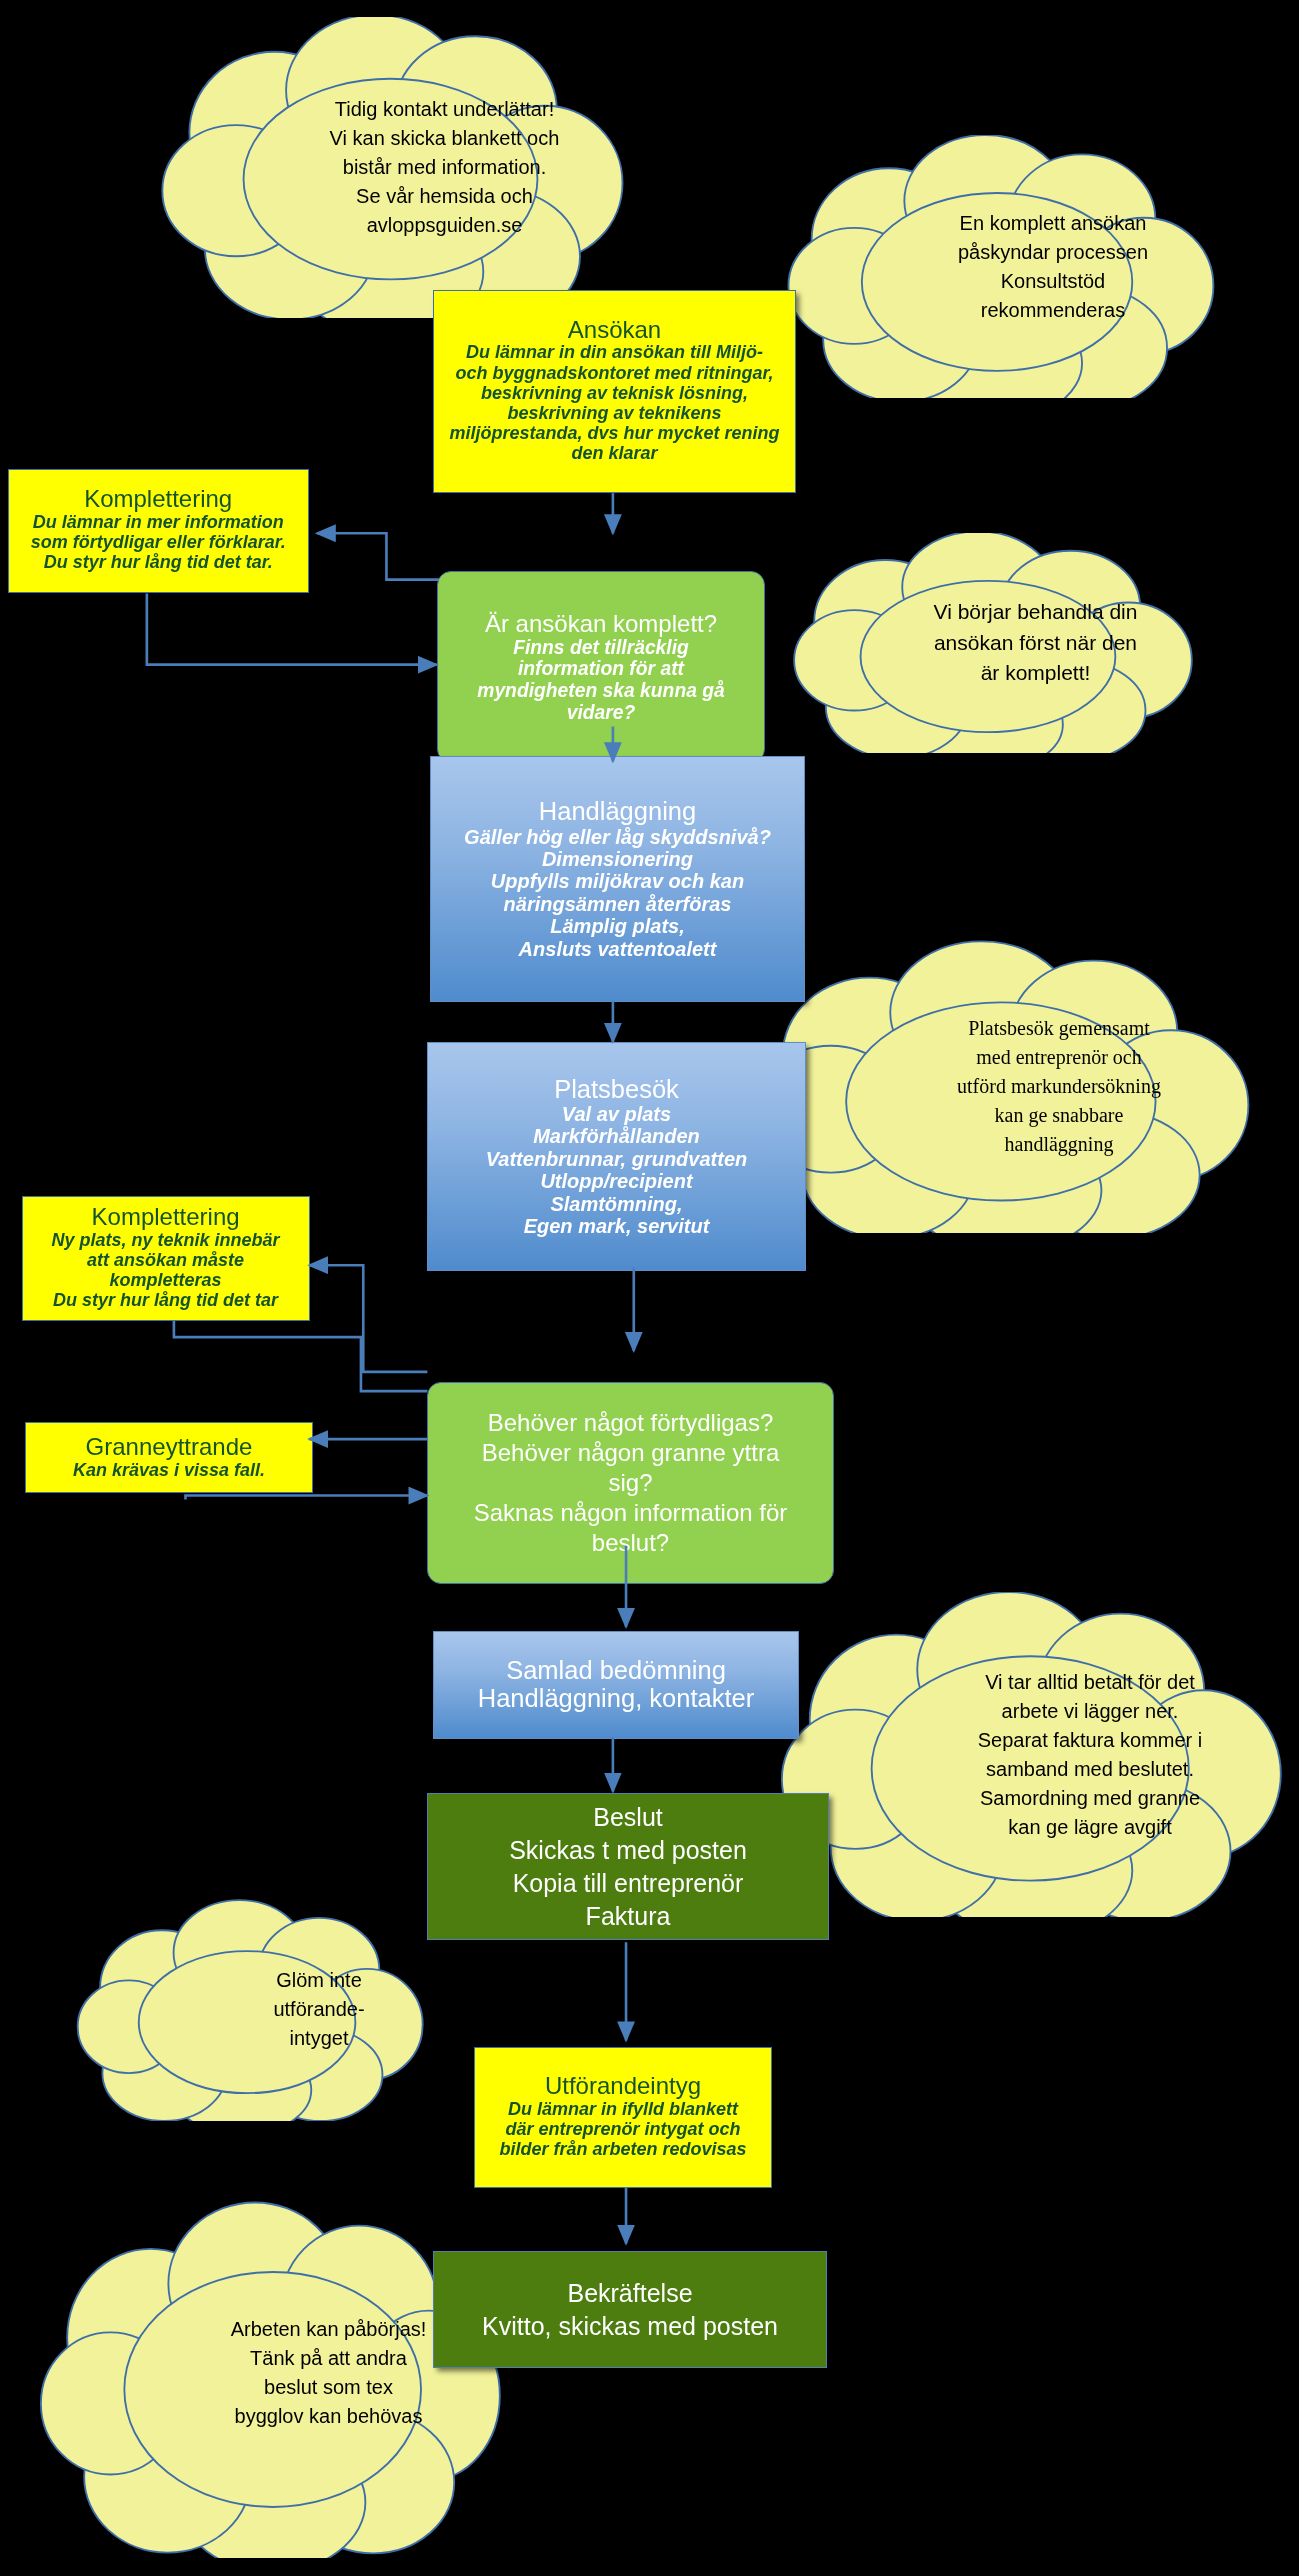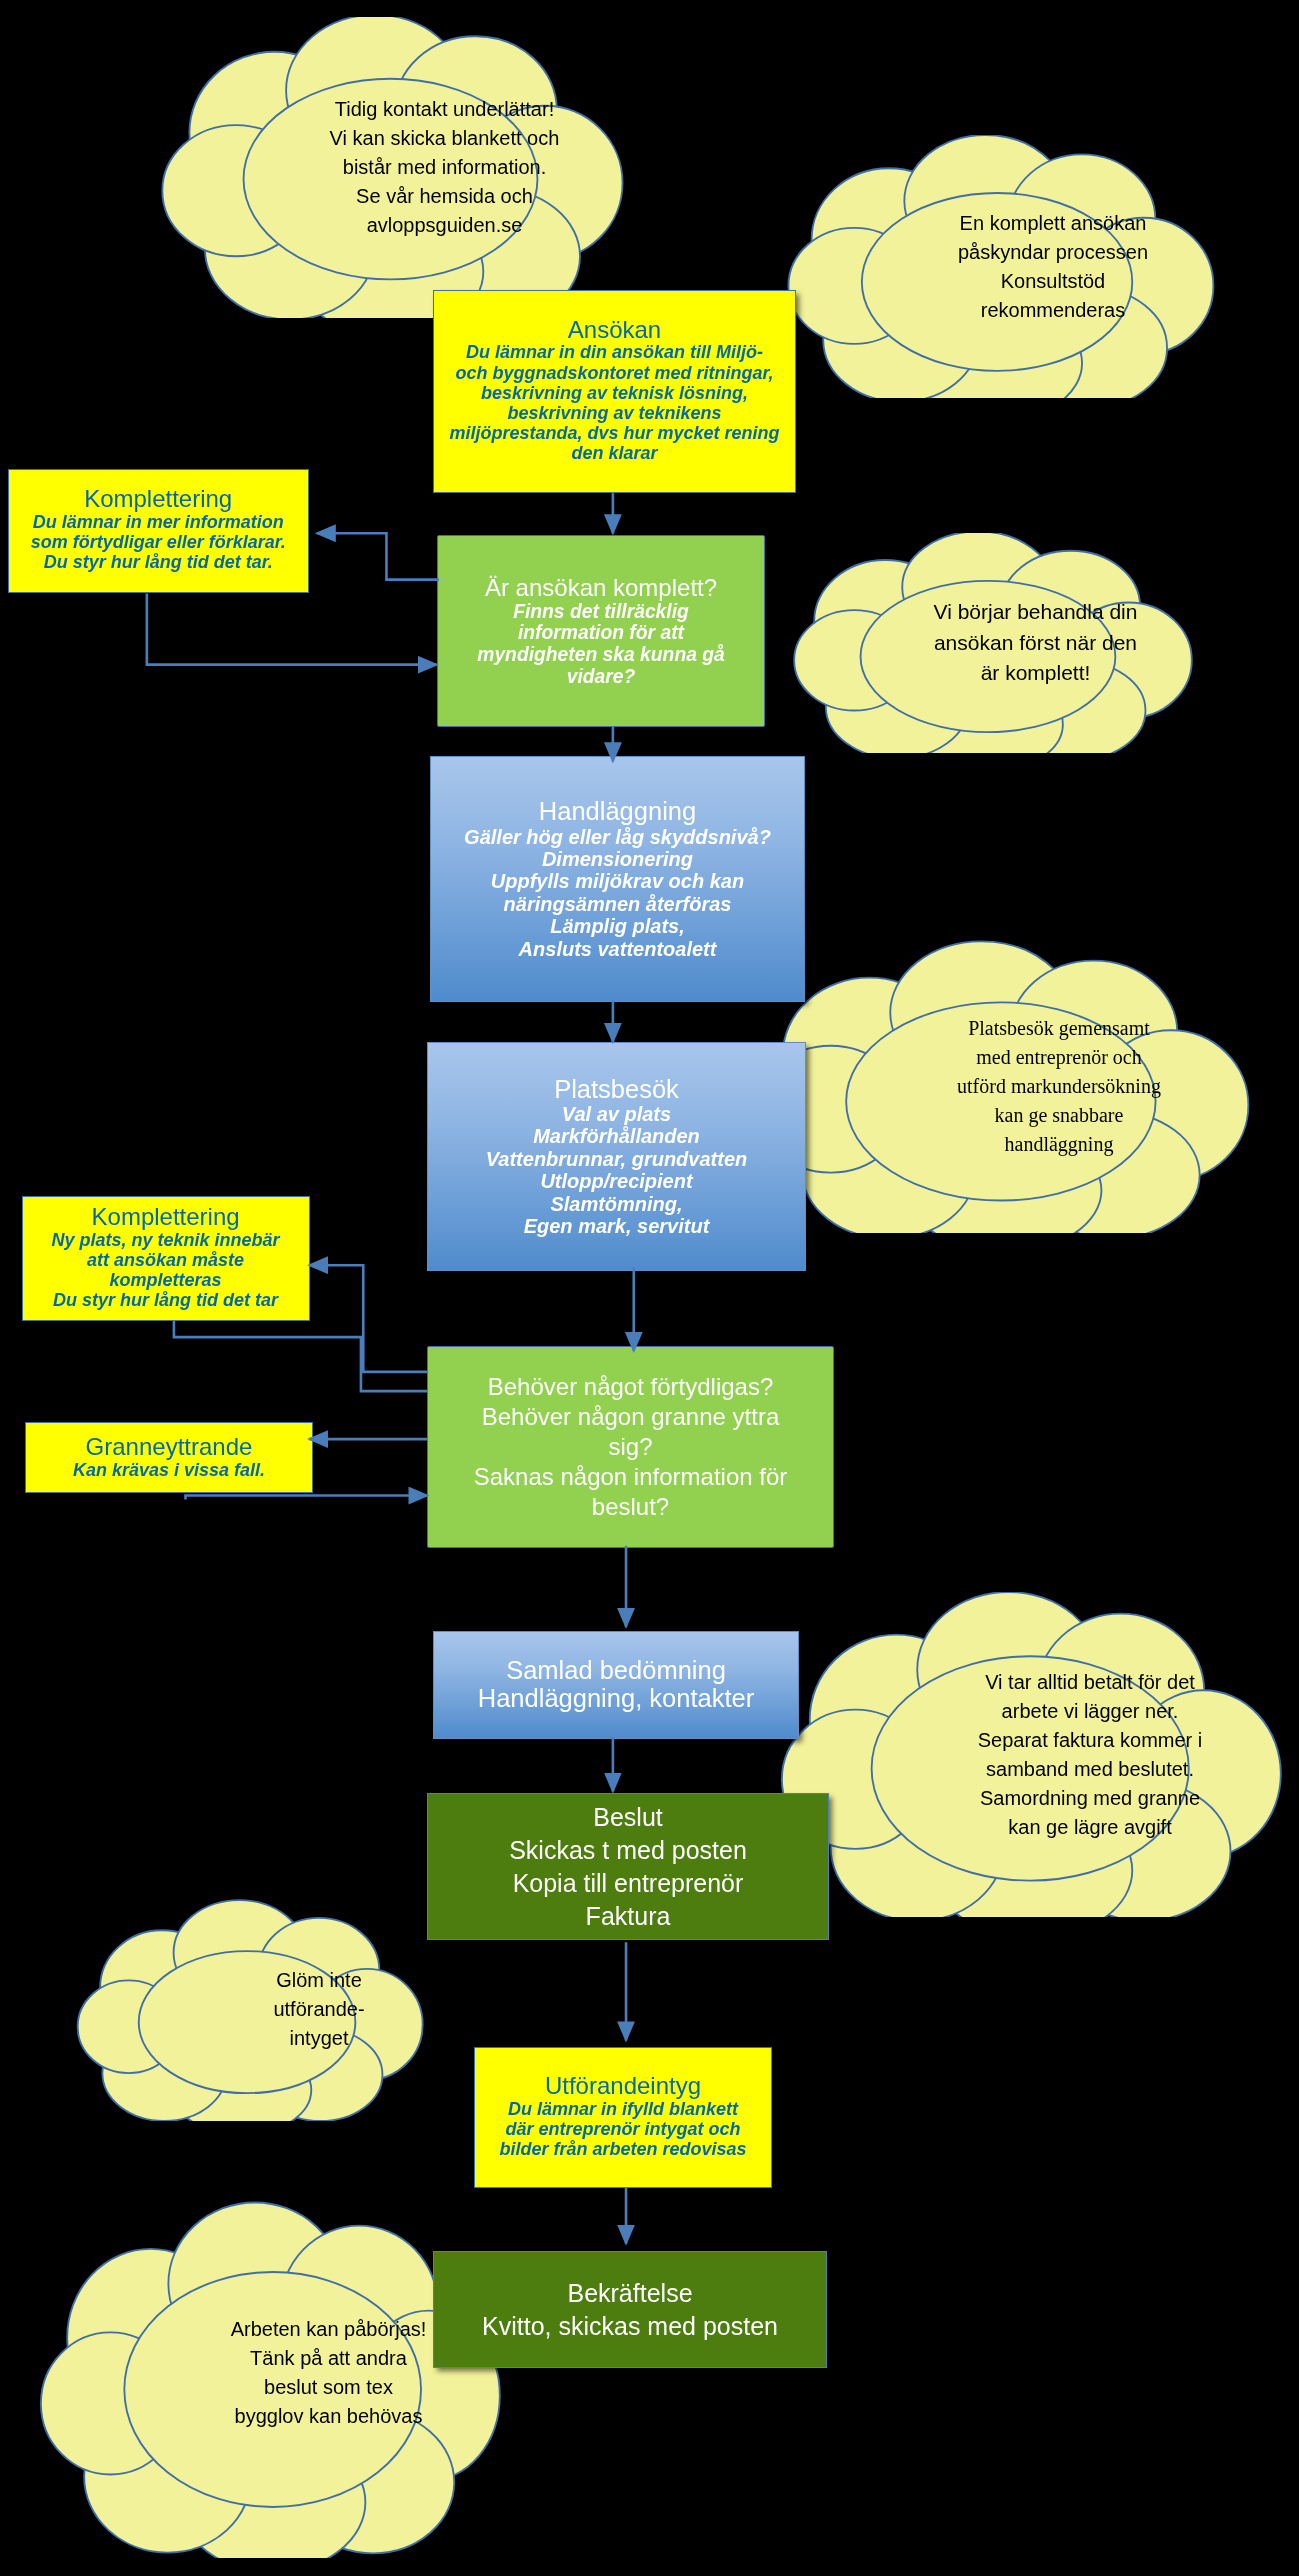--- a/index.html
+++ b/index.html
@@ -9,25 +9,25 @@
   }
   #stage{position:absolute;left:0;top:0;width:1300px;height:2576px;background:#000;}
 
   
   .node{position:absolute;box-sizing:border-box;text-align:center;
         border:1.5px solid #3f6fa8;display:flex;flex-direction:column;
         align-items:center;justify-content:center;}
   .node .ttl{font-weight:400;line-height:1.08;}
   .node .sub{font-style:italic;font-weight:700;line-height:1.12;}
 
-  .yellow{background:#ffff00;color:#0369a1;}
+  .yellow{background:#ffff00;color:#14532d;}
   .yellow .ttl{font-size:24px;}
   .yellow .sub{font-size:18px;}
 
-  .green{background:#92d050;color:#ffffff;border-radius:2px;}
+  .green{background:#92d050;color:#ffffff;border-radius:14px;margin-top:36px;}
   .green .ttl{font-size:24px;}
   .green .sub{font-size:19.3px;}
 
   .blue{color:#ffffff;border:0.8px solid #5f8fc4;
         background:linear-gradient(180deg,#a8c6ec 0%, #8fb5e3 35%, #4f8bcd 100%);}
   .blue .ttl{font-size:25.5px;}
   .blue .sub{font-size:20px;}
 
   .red{background:#4d7c0f;color:#ffffff;border:1.5px solid #4f7fb5;}
   .red .ttl{font-size:25px;line-height:1.32;}

